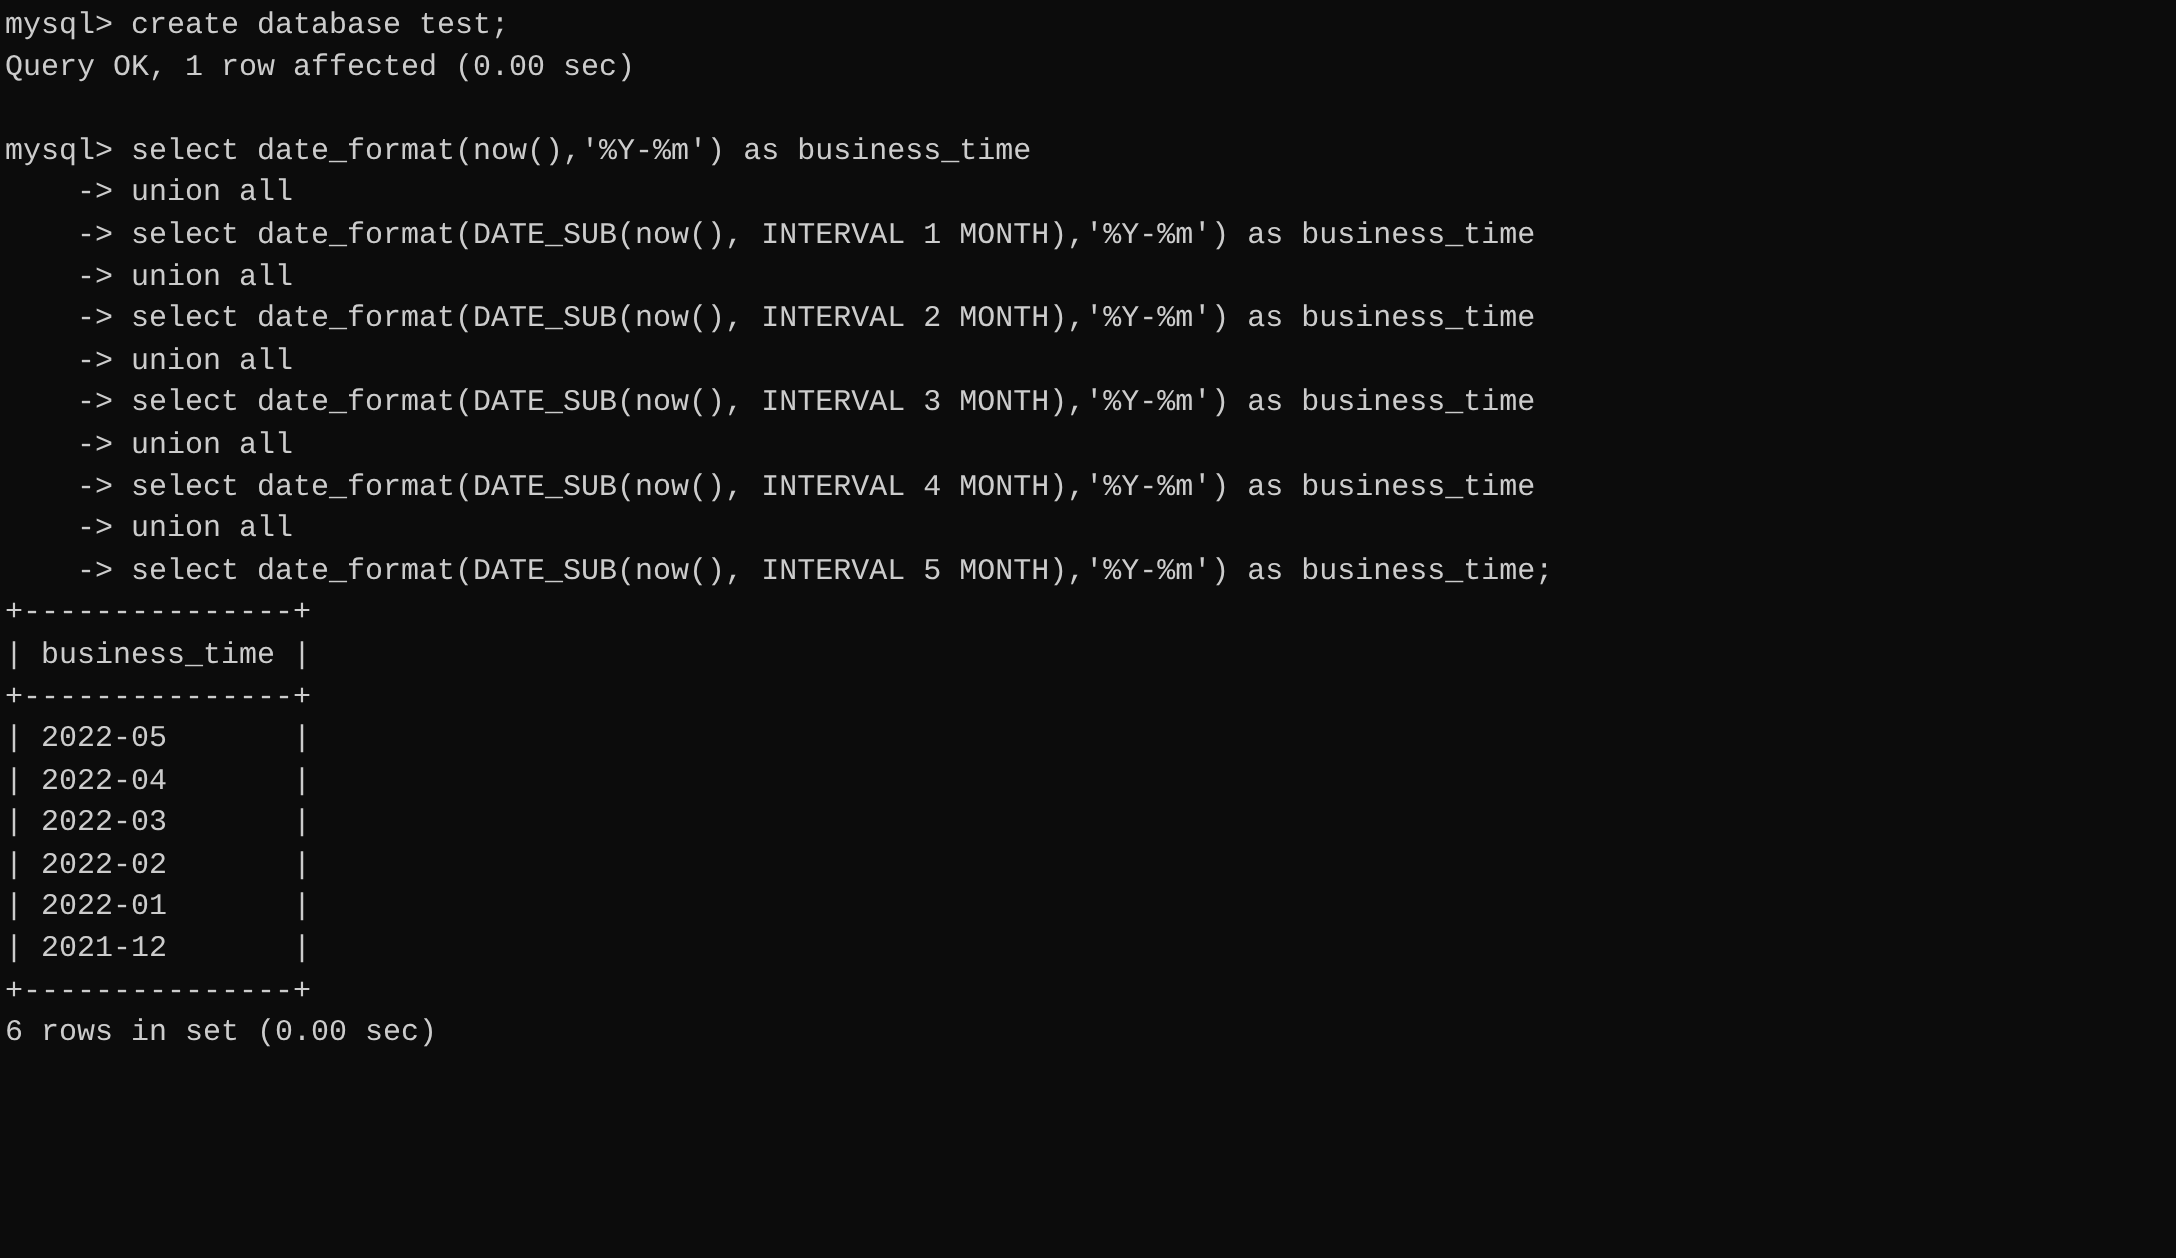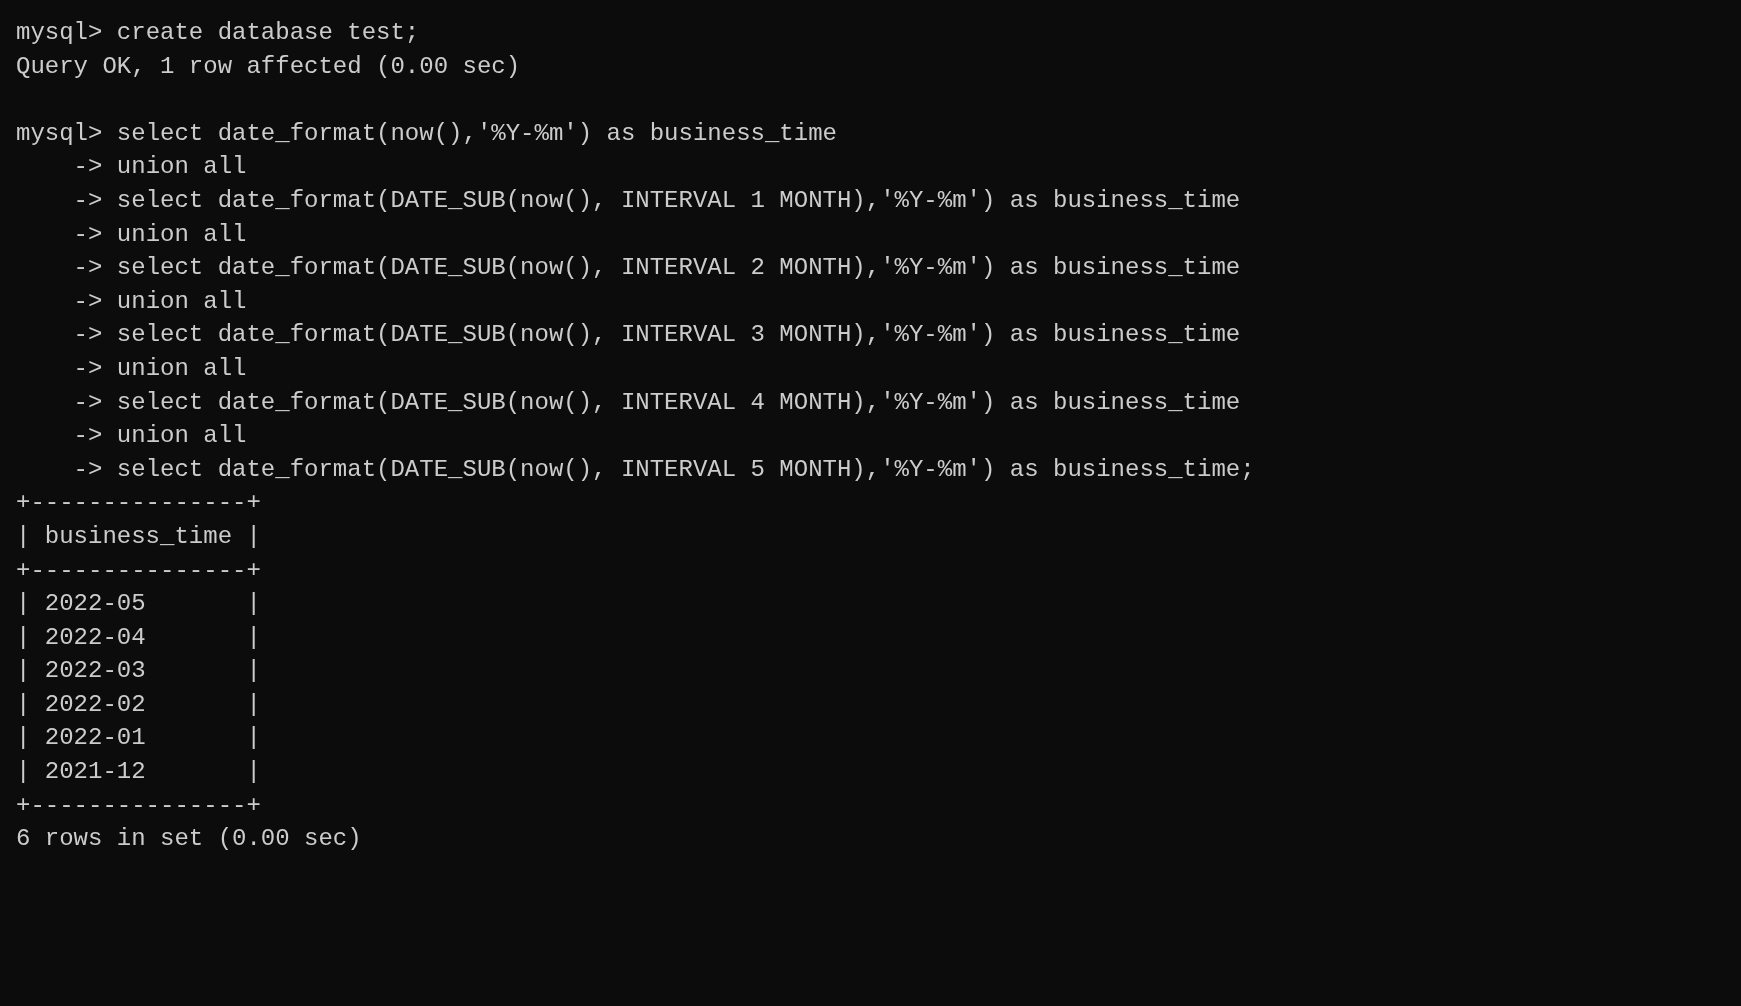--- a/index.html
+++ b/index.html
@@ -9,21 +9,21 @@
     color: #cccccc;
     font-family: "Consolas", "Menlo", "Courier New", monospace;
     font-size: 24px;
     line-height: 1.4;
     width: 1741px;
     height: 1006px;
     overflow: hidden;
   }
   .terminal {
     white-space: pre;
-    padding: 16px;
+    padding: 4px;
   }
   .line {
     white-space: pre;
   }
 </style>
 </head>
 <body>
 
 <div class="terminal"><span class="line"><span>mysql&gt;</span><span> create database test;</span></span>
 <span class="line">Query OK, 1 row affected (0.00 sec)</span>

